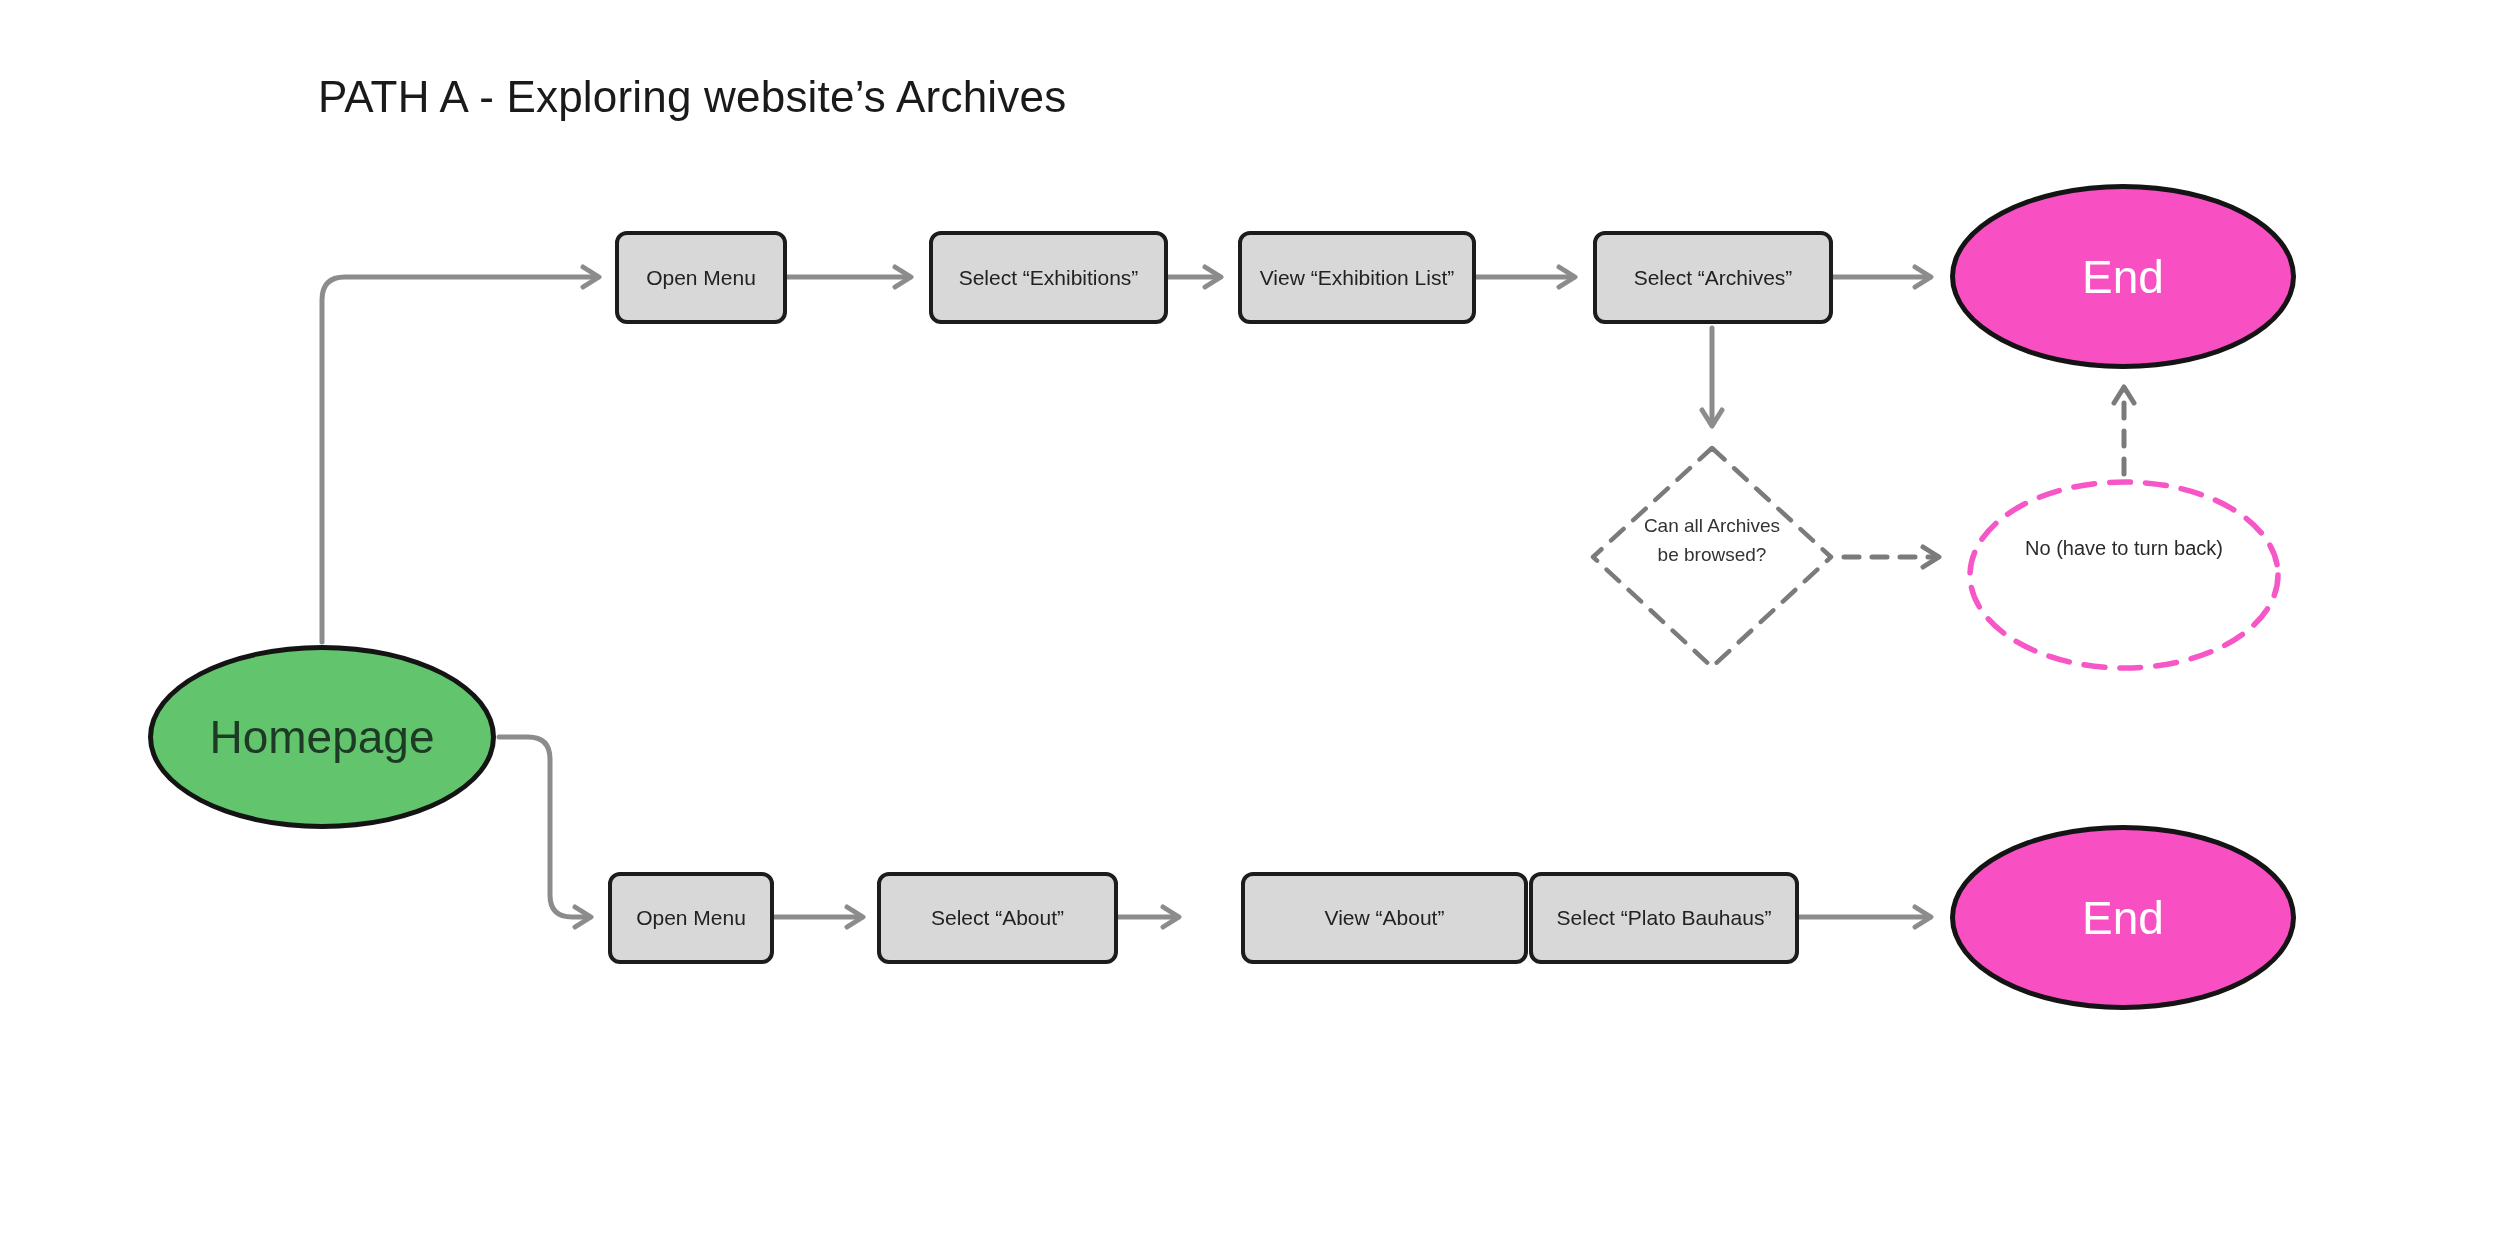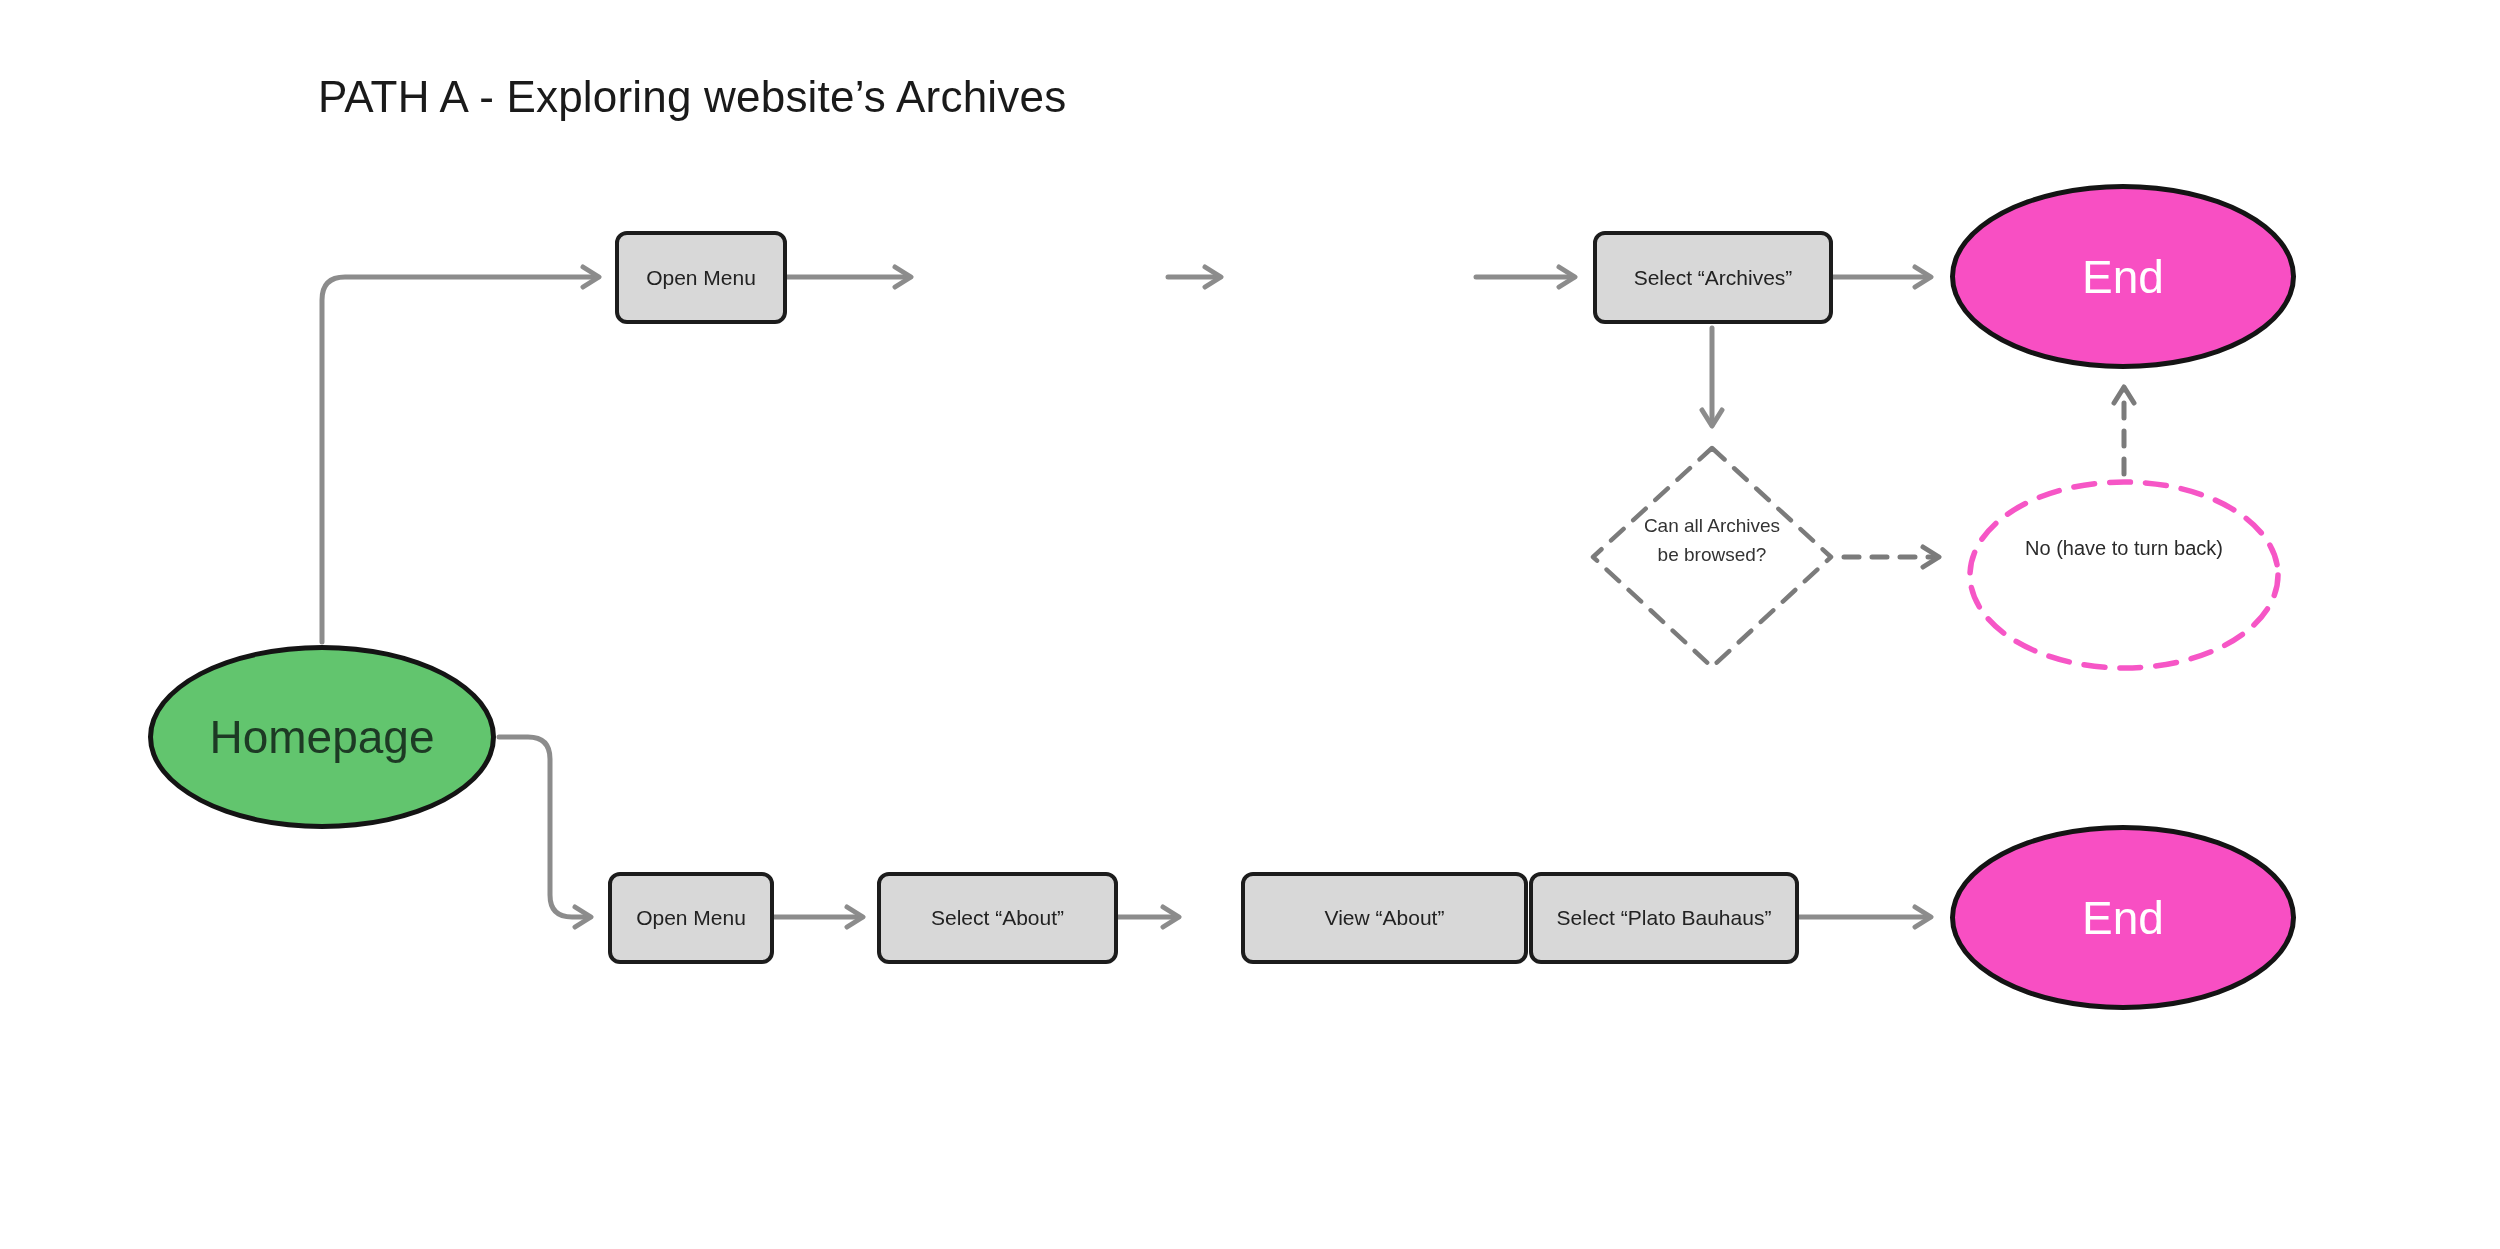--- a/index.html
+++ b/index.html
@@ -126,20 +126,26 @@
 
   <div class="title" style="left:318px; top:72px;">PATH A - Exploring website’s Archives</div>
 
   <div class="ellipse start" style="left:148px; top:645px; width:348px; height:184px;">
     <span>Homepage</span>
   </div>
 
   <div class="box" style="left:615px; top:231px; width:172px; height:93px;">
     <span>Open Menu</span>
   </div>
+  <div class="box" style="left:929px; top:231px; width:239px; height:93px;">
+    <span>Select “Exhibitions”</span>
+  </div>
+  <div class="box" style="left:1238px; top:231px; width:238px; height:93px;">
+    <span>View “Exhibition List”</span>
+  </div>
   <div class="box" style="left:1593px; top:231px; width:240px; height:93px;">
     <span>Select “Archives”</span>
   </div>
 
   <div class="ellipse end" style="left:1950px; top:184px; width:346px; height:185px;">
     <span>End</span>
   </div>
 
   <div class="diamond-label" style="left:1637px; top:512px; width:150px;">Can all Archives be browsed?</div>
 

